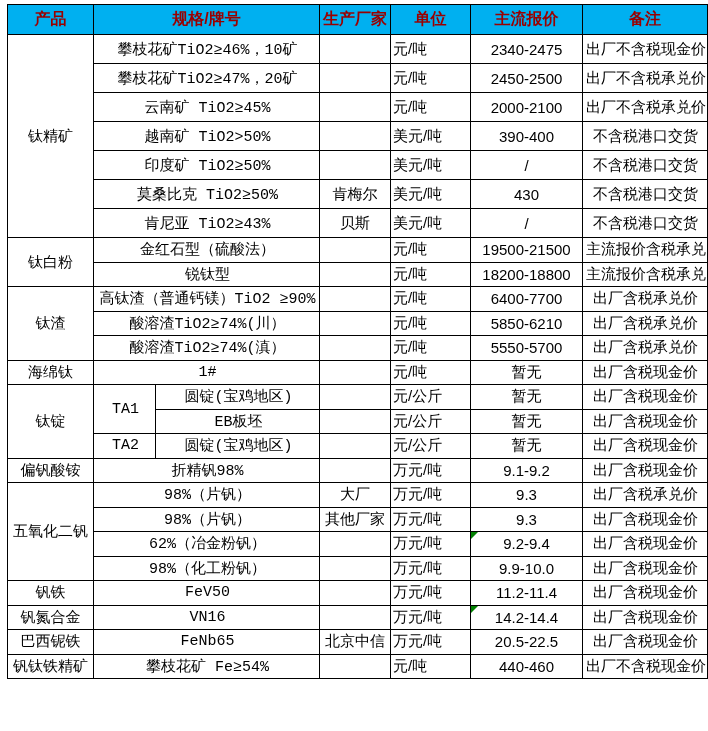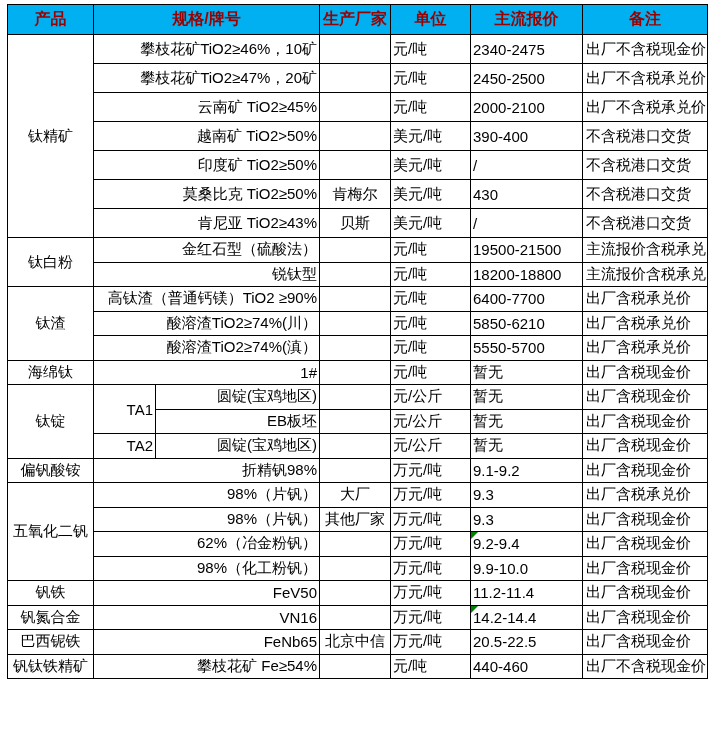--- a/index.html
+++ b/index.html
@@ -26,25 +26,25 @@
     vertical-align:middle;
   }
   thead tr{height:30px;}
   tr.r1{height:29px;}
   tr.r2{height:24.5px;}
   th{
     background:var(--header-bg);color:var(--header-fg);
     font-weight:bold;text-align:center;font-size:16px;margin-top:44px;
   }
   td.prod{text-align:center;}
-  td.spec{text-align:right;padding-left:4px;}
+  td.spec{text-align:center;padding-left:4px;font-family:Liberation Mono, monospace;}
   td.maker{text-align:center;}
   td.unit{text-align:left;}
-  td.price{position:relative;}
-  td.note{text-align:left;padding-left:3px;}
+  td.price{text-align:center;position:relative;}
+  td.note{text-align:center;padding-left:3px;}
   .comment{
     position:absolute;left:0;top:0;width:0;height:0;
     border-top:7px solid var(--marker);
     border-right:7px solid transparent;
   }
 </style>
 </head>
 <body>
 
 <div class="sheet">

